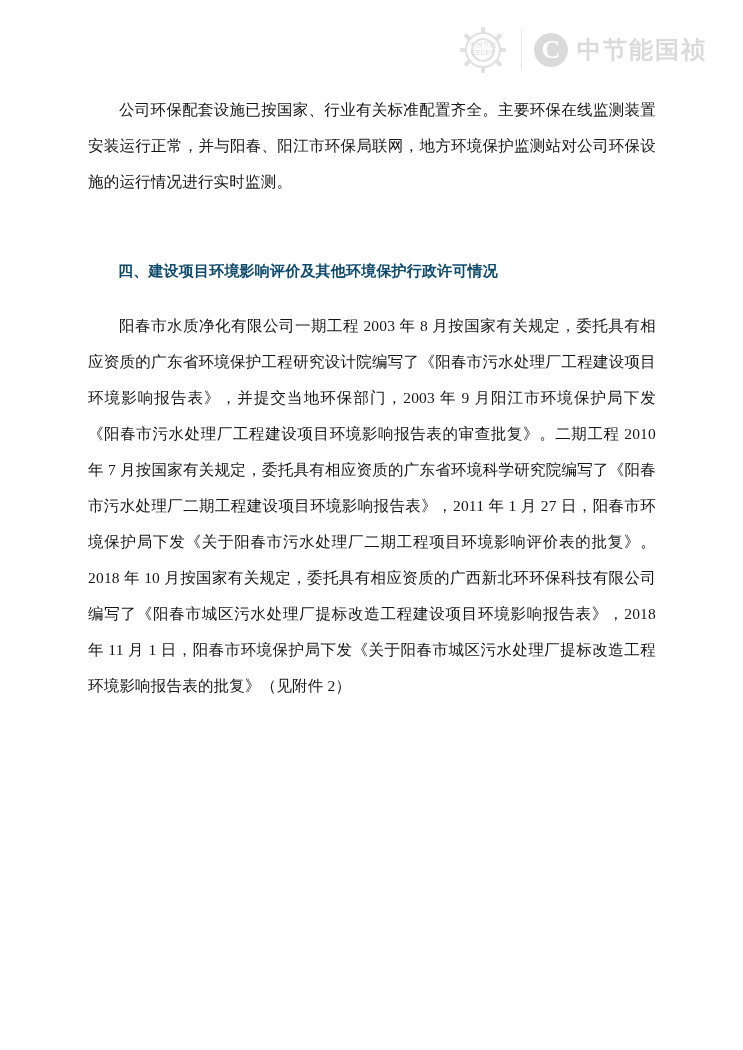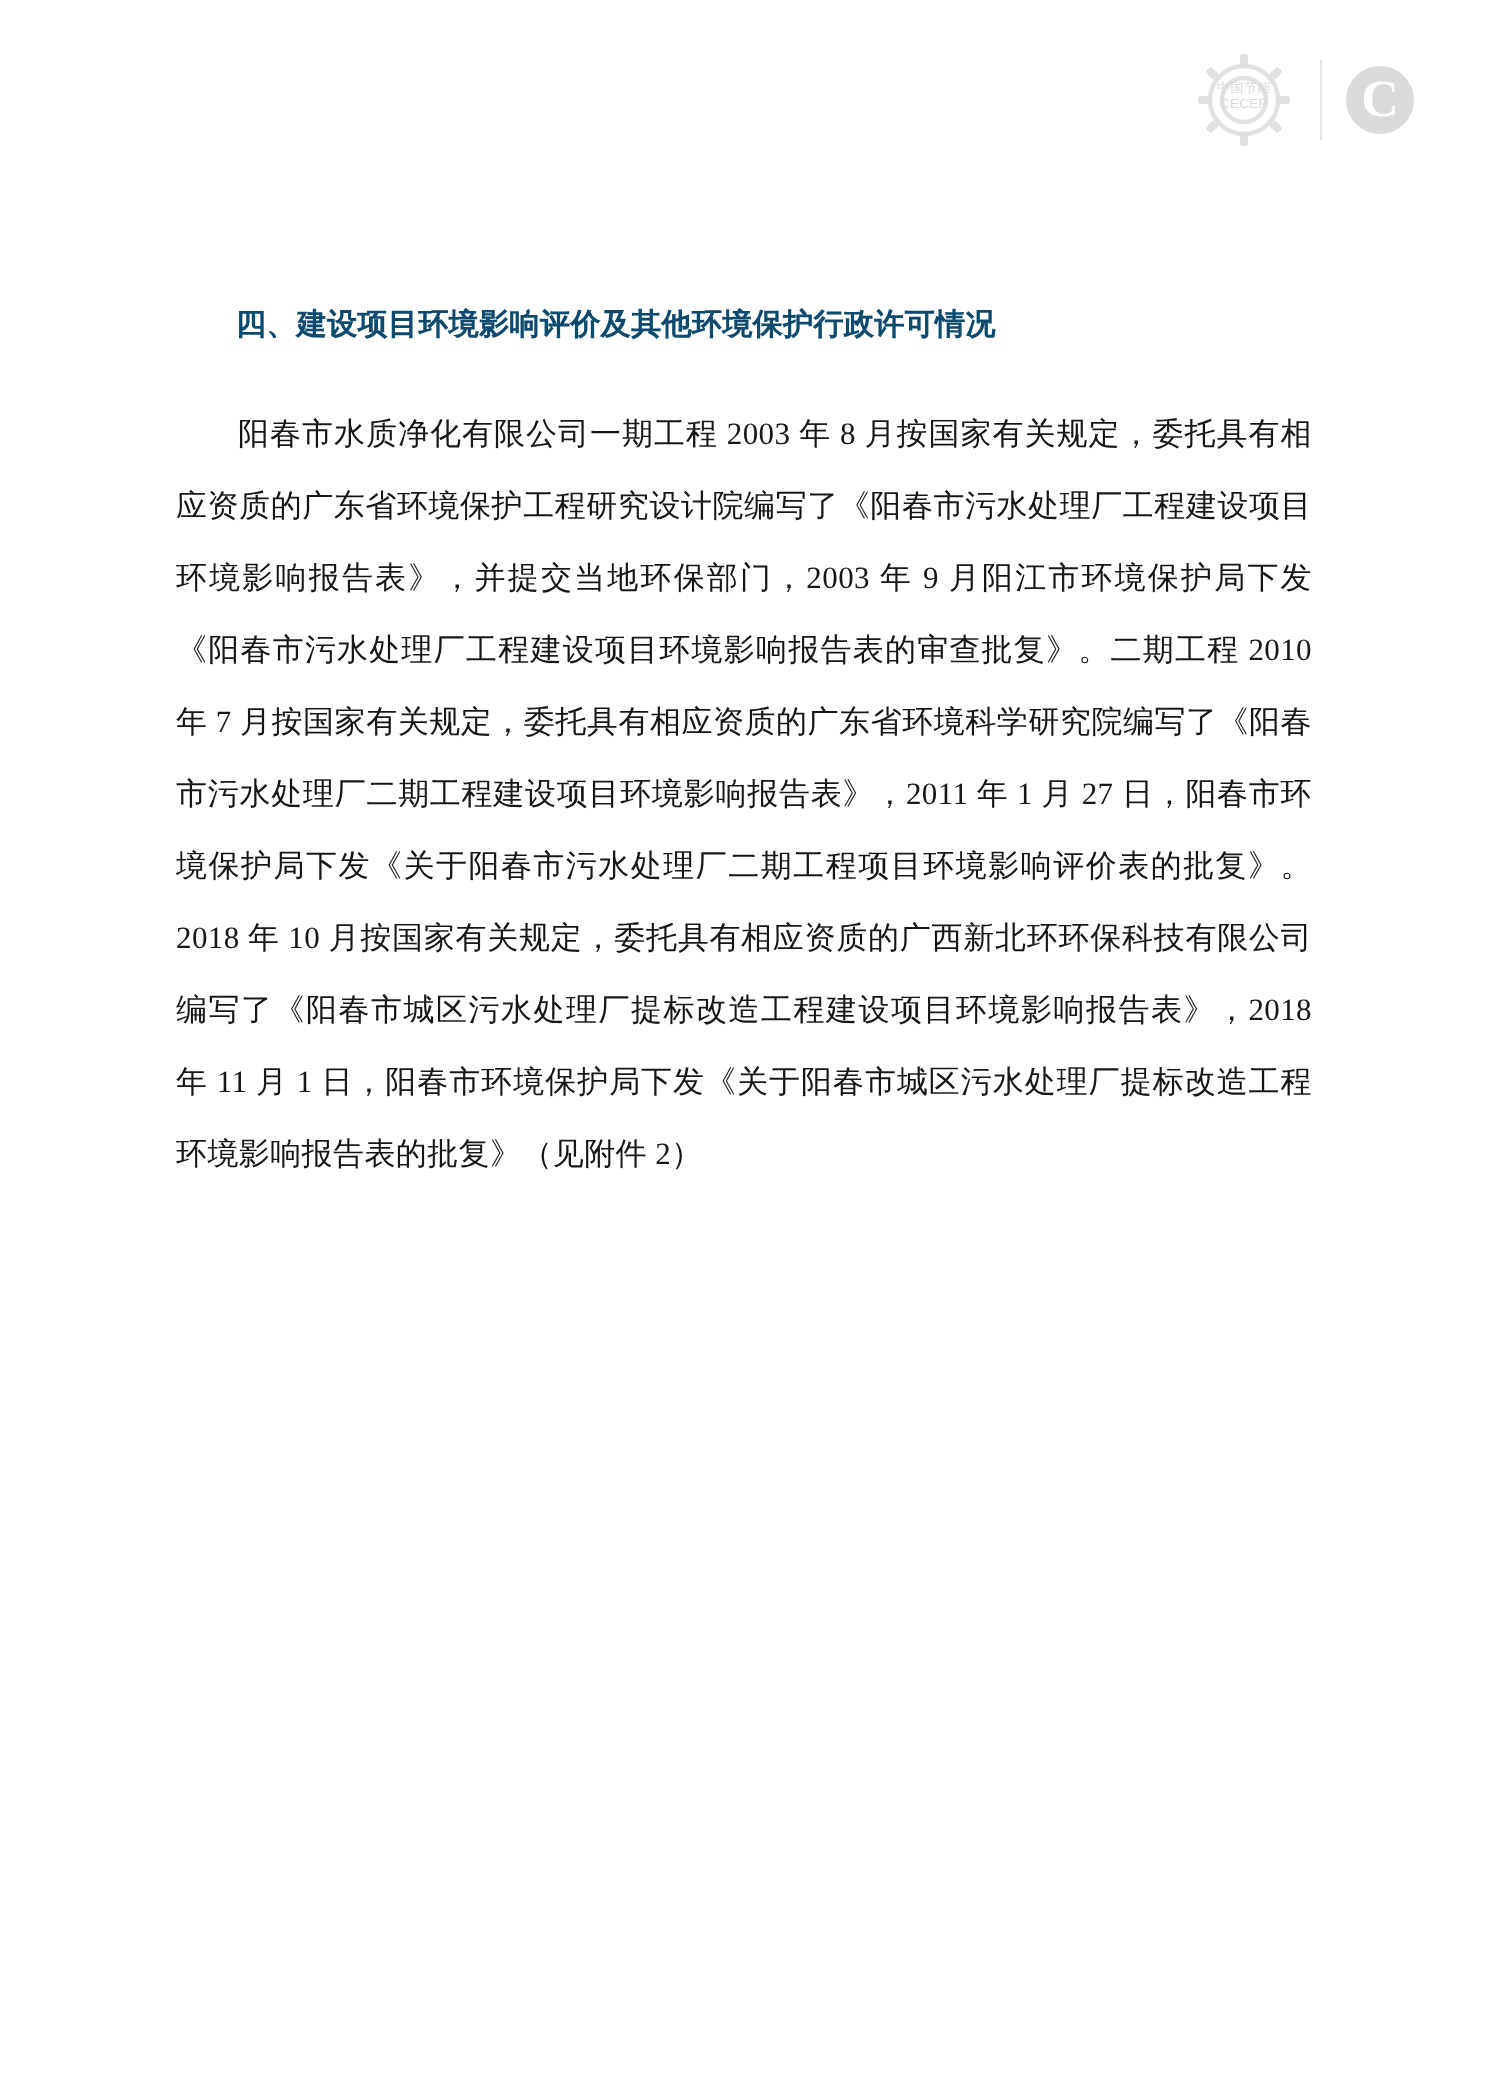--- a/index.html
+++ b/index.html
@@ -133,22 +133,24 @@
           <rect x="39.5" y="35.5" width="4" height="7" rx="1" transform="rotate(-45 41.5 39)"></rect>
         </g>
       </svg>
       <div class="logo-cecep-text">
         <div>中国节能</div>
         <div>CECEP</div>
       </div>
     </div>
     <div class="logo-divider"></div>
     <div class="logo-c">C</div>
+    <div class="logo-word">中节能国祯</div>
   </div>
 
   <div class="content">
+    <p class="body-text">公司环保配套设施已按国家、行业有关标准配置齐全。主要环保在线监测装置安装运行正常，并与阳春、阳江市环保局联网，地方环境保护监测站对公司环保设施的运行情况进行实时监测。</p>
     <div class="gap-a"></div>
     <p class="heading">四、建设项目环境影响评价及其他环境保护行政许可情况</p>
     <div class="gap-b"></div>
     <p class="body-text">阳春市水质净化有限公司一期工程 2003 年 8 月按国家有关规定，委托具有相应资质的广东省环境保护工程研究设计院编写了《阳春市污水处理厂工程建设项目环境影响报告表》，并提交当地环保部门，2003 年 9 月阳江市环境保护局下发《阳春市污水处理厂工程建设项目环境影响报告表的审查批复》。二期工程 2010 年 7 月按国家有关规定，委托具有相应资质的广东省环境科学研究院编写了《阳春市污水处理厂二期工程建设项目环境影响报告表》，2011 年 1 月 27 日，阳春市环境保护局下发《关于阳春市污水处理厂二期工程项目环境影响评价表的批复》。2018 年 10 月按国家有关规定，委托具有相应资质的广西新北环环保科技有限公司编写了《阳春市城区污水处理厂提标改造工程建设项目环境影响报告表》，2018 年 11 月 1 日，阳春市环境保护局下发《关于阳春市城区污水处理厂提标改造工程环境影响报告表的批复》（见附件 2）</p>
   </div>
 
 </div>
 
 </body></html>

